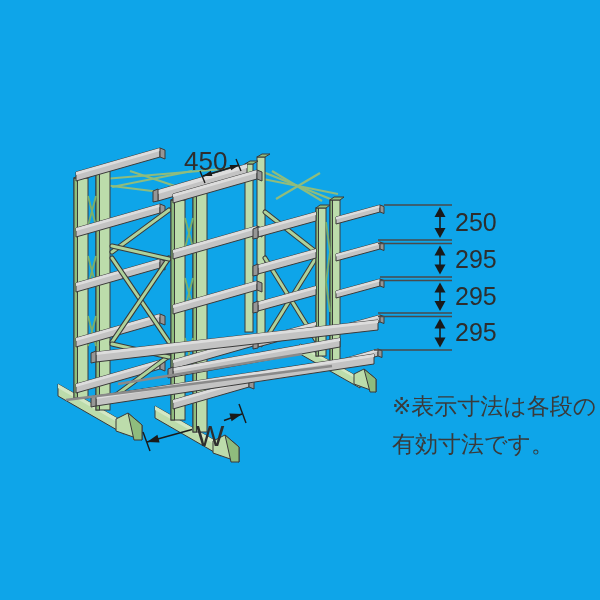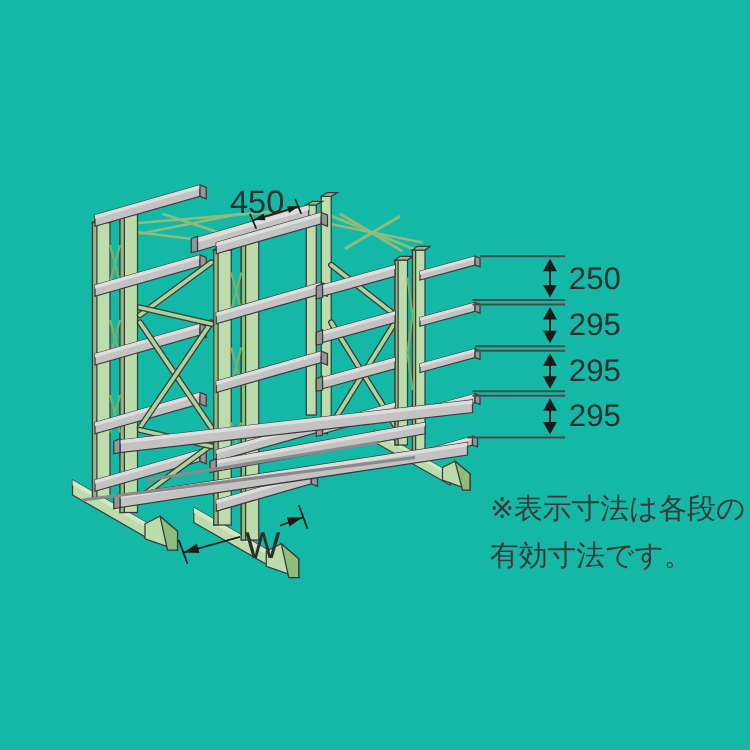--- a/index.html
+++ b/index.html
@@ -1,16 +1,16 @@
 <!DOCTYPE html>
 <html><head>
 <meta charset="utf-8">
 <style>
   html,body{margin:0;padding:0;background:#ffffff;}
-  .canvas{position:relative;width:600px;height:600px;background:#14b8a6;overflow:hidden;
+  .canvas{position:relative;width:600px;height:600px;background:#0ea5e9;overflow:hidden;
           font-family:"Liberation Sans","DejaVu Sans",sans-serif;}
   svg{display:block}
   
   .steel      {fill:#c3c3c3;stroke:#3a3a3a;stroke-width:1;}
   .steel-top  {fill:#dddddd;stroke:none;}
   .steel-cap  {fill:#969696;stroke:#3a3a3a;stroke-width:1;}
   .rod        {stroke:#8a8a8a;stroke-width:2.5;fill:none;}
   
   .grn        {fill:#bcdcab;stroke:#3a3a3a;stroke-width:1;}
   .grn-top    {fill:#d2e8c4;stroke:none;}

